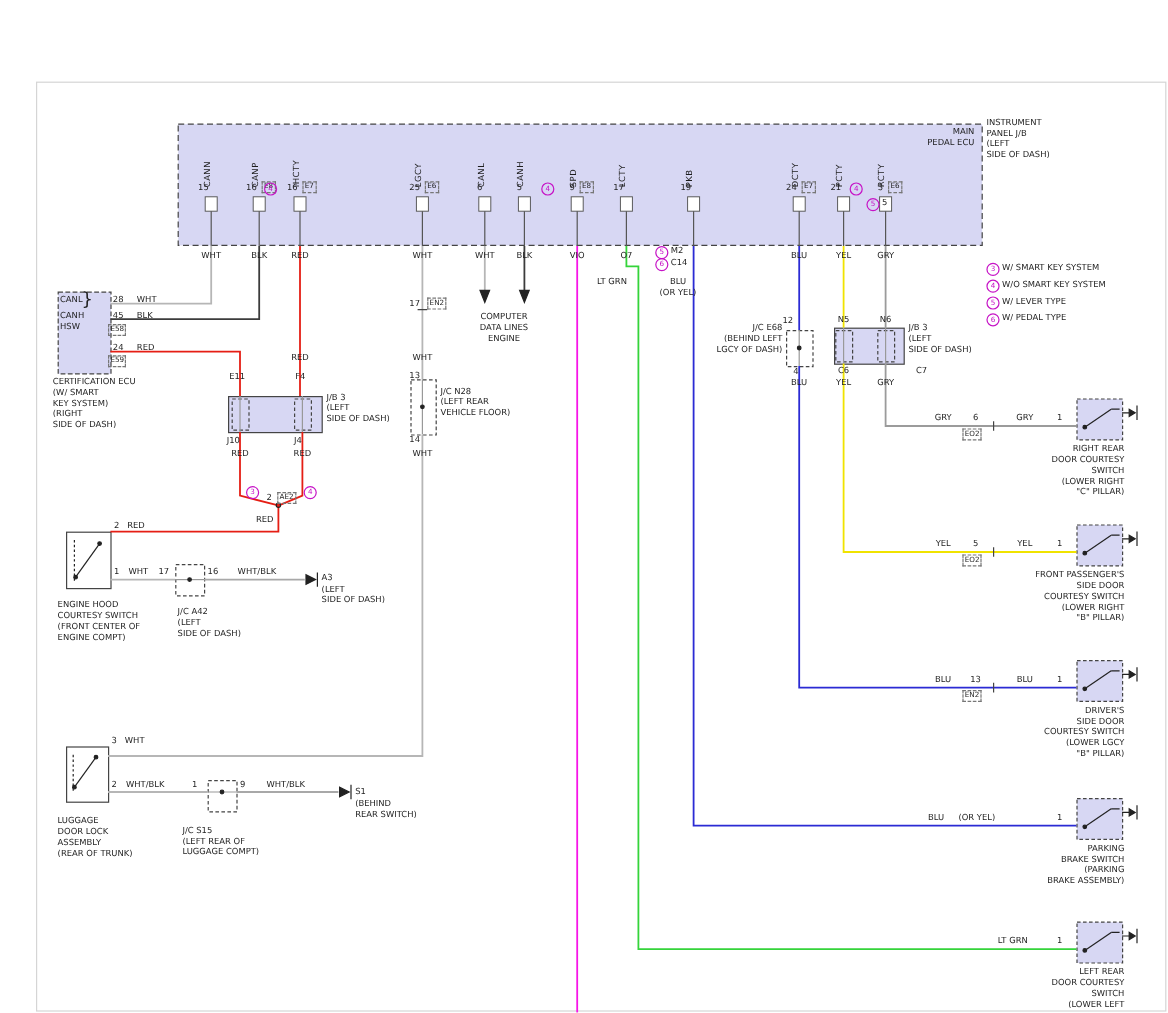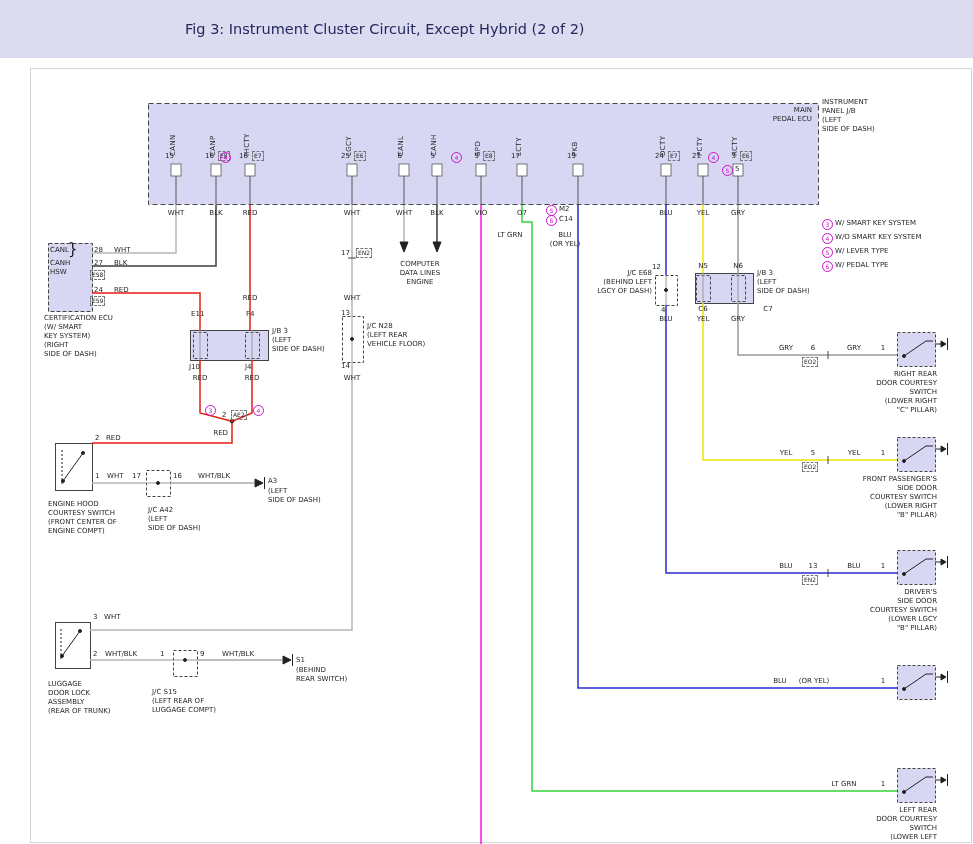--- a/index.html
+++ b/index.html
@@ -15,23 +15,20 @@
   .cn{position:absolute;font-size:6px;color:#1e1e1e;border:1px dashed #777;padding:0 1px;line-height:8px;}
   .circ{position:absolute;width:9px;height:9px;border:1px solid #c613c6;border-radius:50%;
         color:#c613c6;font-size:6px;line-height:9px;text-align:center;}
   .brace{position:absolute;font-size:15px;color:#1e1e1e;}
 </style>
 </head>
 <body>
 
 <div class="page">
 
-  <div class="hdr">
-    <div class="title">Fig 3: Instrument Cluster Circuit, Except Hybrid (2 of 2)</div>
-  </div>
 
   <svg width="973" height="844">
 
     <rect x="30.5" y="68.5" width="941" height="774" fill="none" stroke="#d5d5d5"></rect>
 
     <rect x="148.5" y="103.5" width="670" height="101" stroke="#444" stroke-dasharray="5 3" fill="#d7d7f3"></rect>
 
     <g fill="#ffffff" stroke="#555" stroke-width="0.8">
       <rect x="171" y="164" width="10" height="12"></rect>
         <rect x="211" y="164" width="10" height="12"></rect>
@@ -244,21 +241,21 @@
   <span class="t c" style="left:389px;top:260px;width:62px">COMPUTER
 DATA LINES
 ENGINE</span>
 
   <span class="t" style="left:50px;top:246px">CANL</span>
   <span class="t" style="left:50px;top:259px">CANH</span>
   <span class="brace" style="left:68px;top:240px">}</span>
   <span class="t" style="left:50px;top:268px">HSW</span>
   <span class="t" style="left:94px;top:246px">28</span>
   <span class="t" style="left:114px;top:246px">WHT</span>
-  <span class="t" style="left:94px;top:259px">27</span>
+  <span class="t" style="left:94px;top:259px">45</span>
   <span class="t" style="left:114px;top:259px">BLK</span>
   <span class="cn" style="left:90px;top:270px">E58</span>
   <span class="t" style="left:94px;top:286px">24</span>
   <span class="t" style="left:114px;top:286px">RED</span>
   <span class="cn" style="left:90px;top:296px">E59</span>
   <span class="t" style="left:44px;top:314px;width:80px">CERTIFICATION ECU
 (W/ SMART
 KEY SYSTEM)
 (RIGHT
 SIDE OF DASH)</span>
@@ -368,20 +365,24 @@
   <span class="t c" style="left:876px;top:562px;width:14px">1</span>
   <span class="t r" style="left:845px;top:588px;width:92px">DRIVER'S
 SIDE DOOR
 COURTESY SWITCH
 (LOWER LGCY
 "B" PILLAR)</span>
 
   <span class="t c" style="left:766px;top:677px;width:28px">BLU</span>
   <span class="t c" style="left:792px;top:677px;width:44px">(OR YEL)</span>
   <span class="t c" style="left:876px;top:677px;width:14px">1</span>
+  <span class="t r" style="left:845px;top:703px;width:92px">PARKING
+BRAKE SWITCH
+(PARKING
+BRAKE ASSEMBLY)</span>
 
   <span class="t c" style="left:824px;top:780px;width:40px">LT GRN</span>
   <span class="t c" style="left:876px;top:780px;width:14px">1</span>
   <span class="t r" style="left:845px;top:806px;width:92px">LEFT REAR
 DOOR COURTESY
 SWITCH
 (LOWER LEFT</span>
 
 </div>
 

